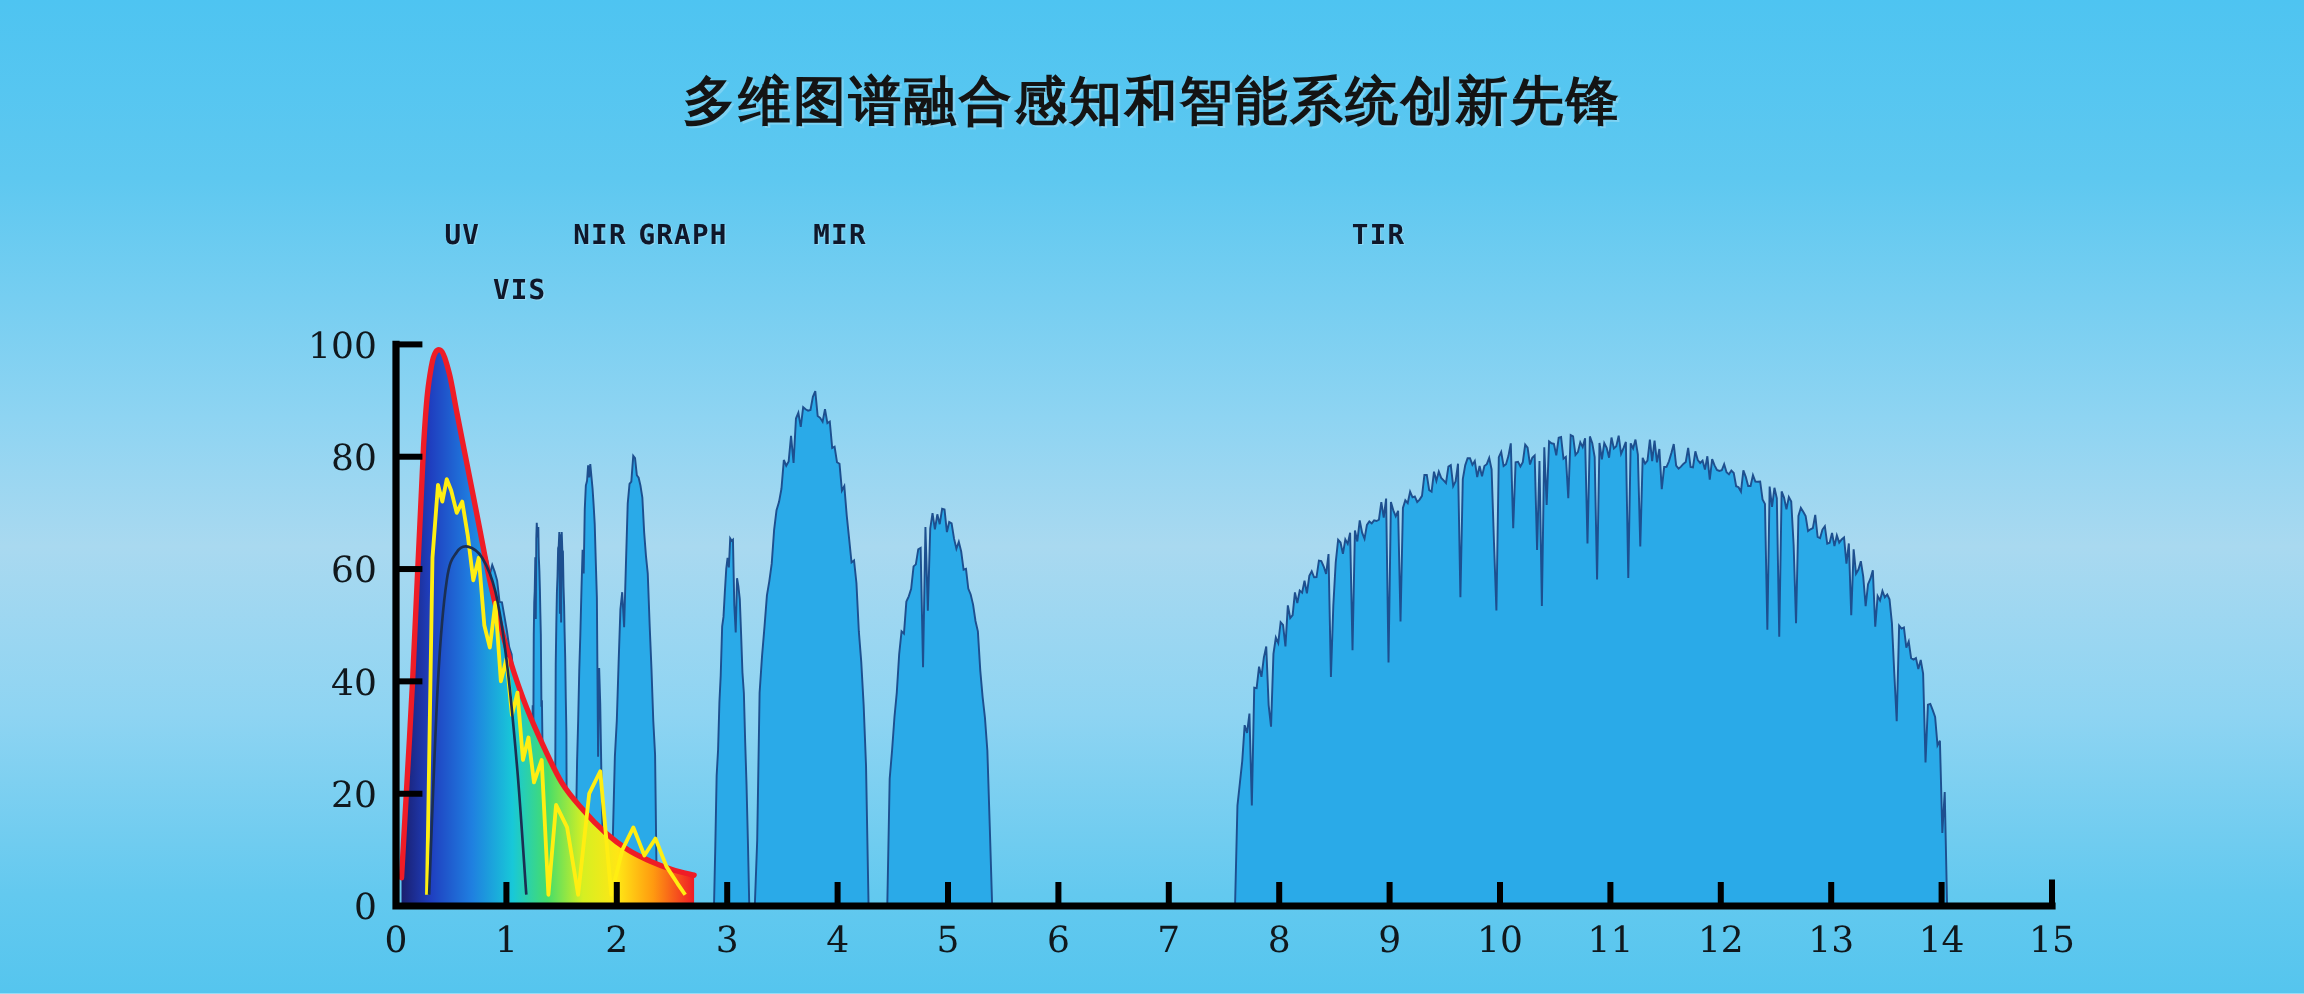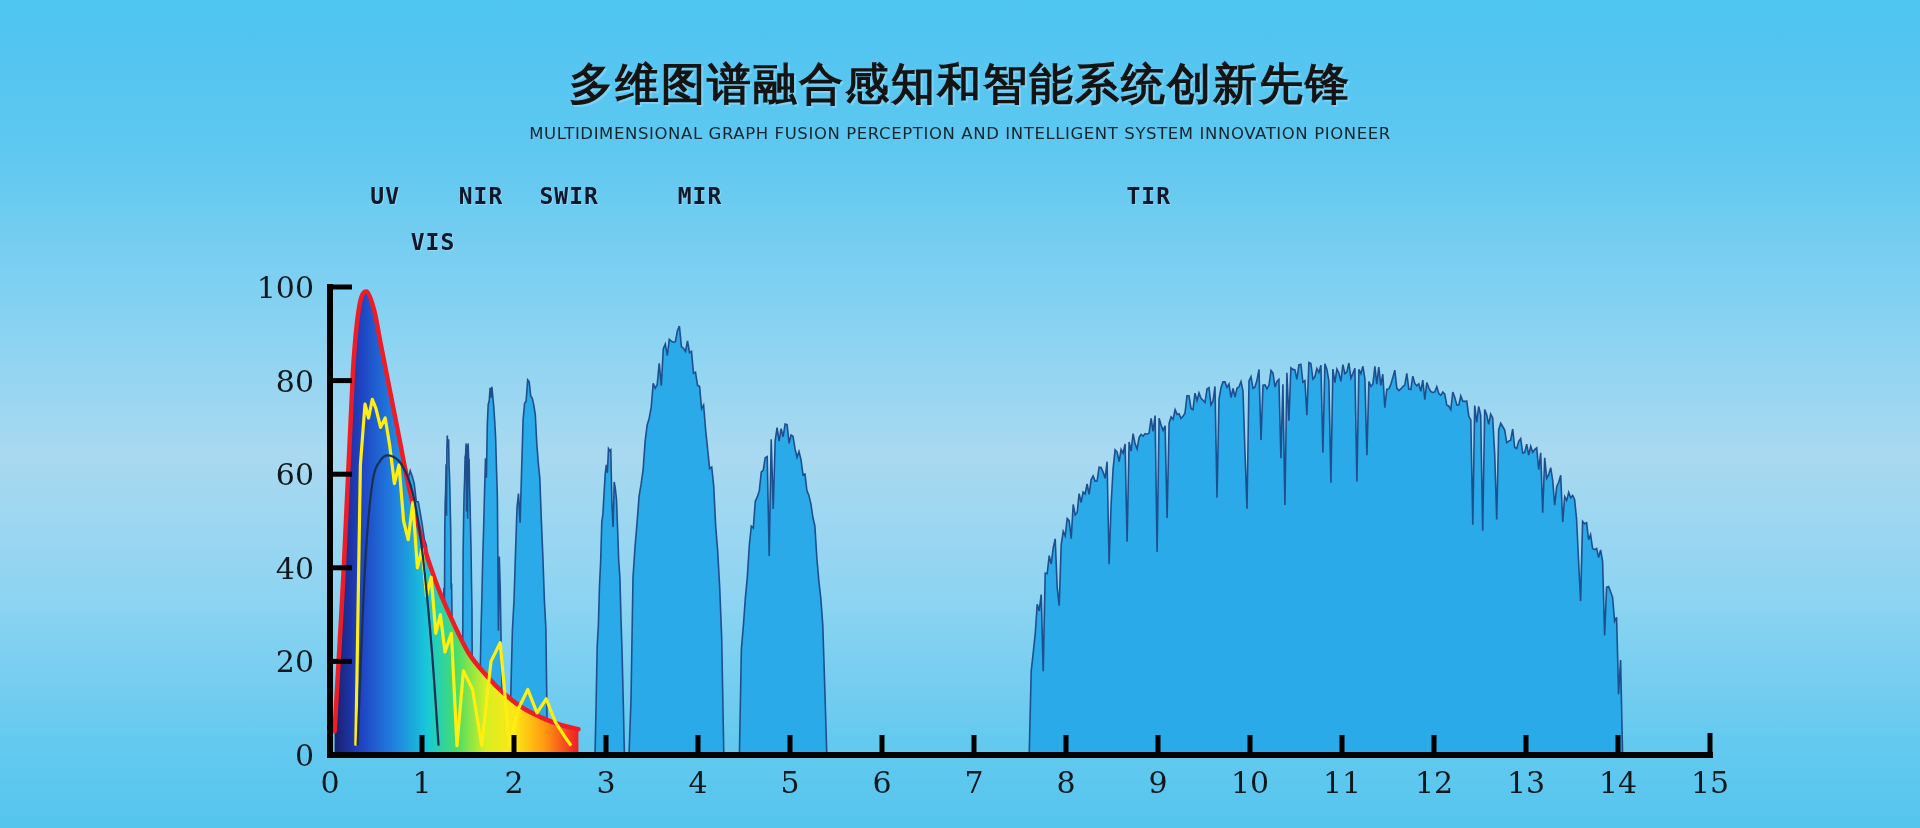--- a/index.html
+++ b/index.html
@@ -43,27 +43,26 @@
   .redcurve{fill:none;stroke:#ef1c26;stroke-width:4.5;stroke-linejoin:round;stroke-linecap:round;}
   .yellowcurve{fill:none;stroke:#ffee12;stroke-width:3.2;stroke-linejoin:round;}
   .greycurve{fill:none;stroke:#1b2f52;stroke-width:2.2;}
 </style>
 </head>
 <body>
 
 <div id="stage">
 
   <div class="title">多维图谱融合感知和智能系统创新先锋</div>
-  <div class="subtitle">MULTIDIMENSIONAL GRAPH FUSION PERCEPTION AND INTELLIGENT SYSTEM INNOVATION PIONEER</div>
 
   <div class="bandlabels">
       <div class="bandlabel" style="left: 385.2px;">UV</div>
       <div class="bandlabel" style="left: 433.04px; margin-top: 46px;">VIS</div>
-      <div class="bandlabel" style="left: 481px;">NIR</div>
-      <div class="bandlabel" style="left: 569.2px;">SWIR</div>
+      <div class="bandlabel" style="left: 500px;">NIR</div>
+      <div class="bandlabel" style="left: 569.2px;">GRAPH</div>
       <div class="bandlabel" style="left: 700px;">MIR</div>
       <div class="bandlabel" style="left: 1148.8px;">TIR</div>
     </div>
 
   <svg class="chart" viewBox="0 0 1920 828">
     <defs>
       <linearGradient id="rainbow" x1="0" y1="0" x2="1" y2="0">
         <stop offset="0%" stop-color="#1a1f6e"></stop>
         <stop offset="10%" stop-color="#1f3fc0"></stop>
         <stop offset="24%" stop-color="#1f7fe0"></stop>

